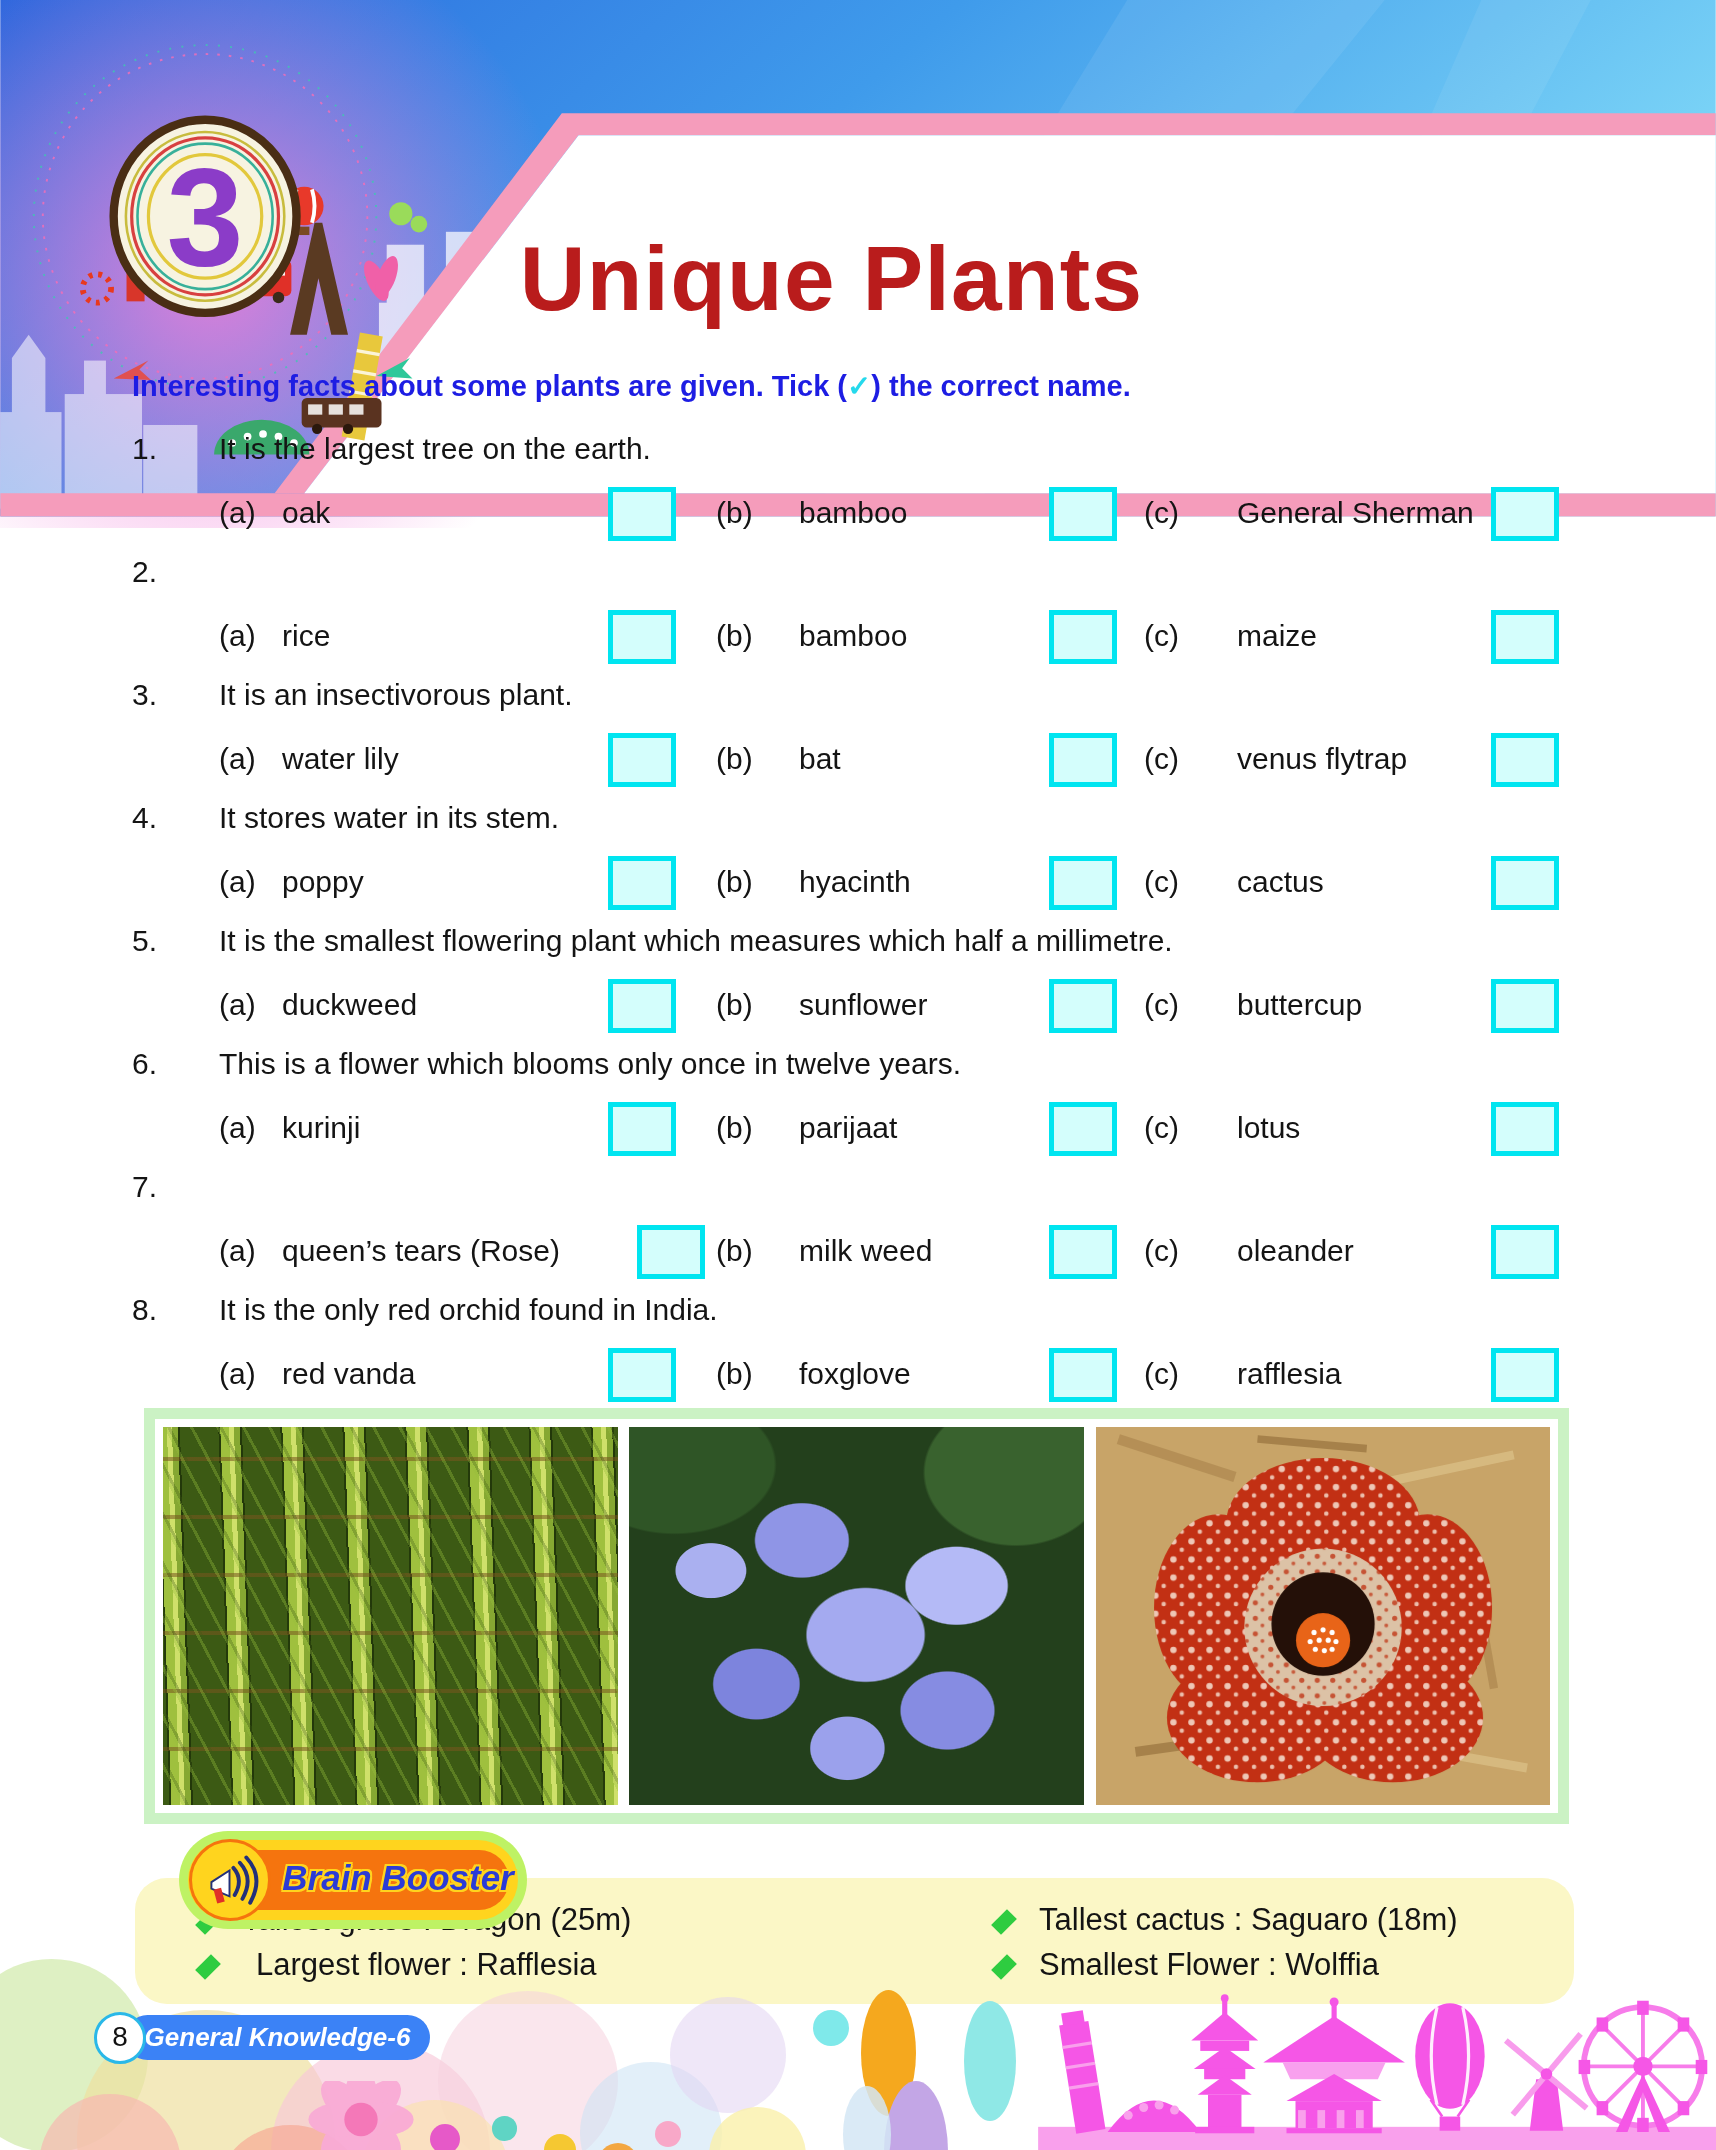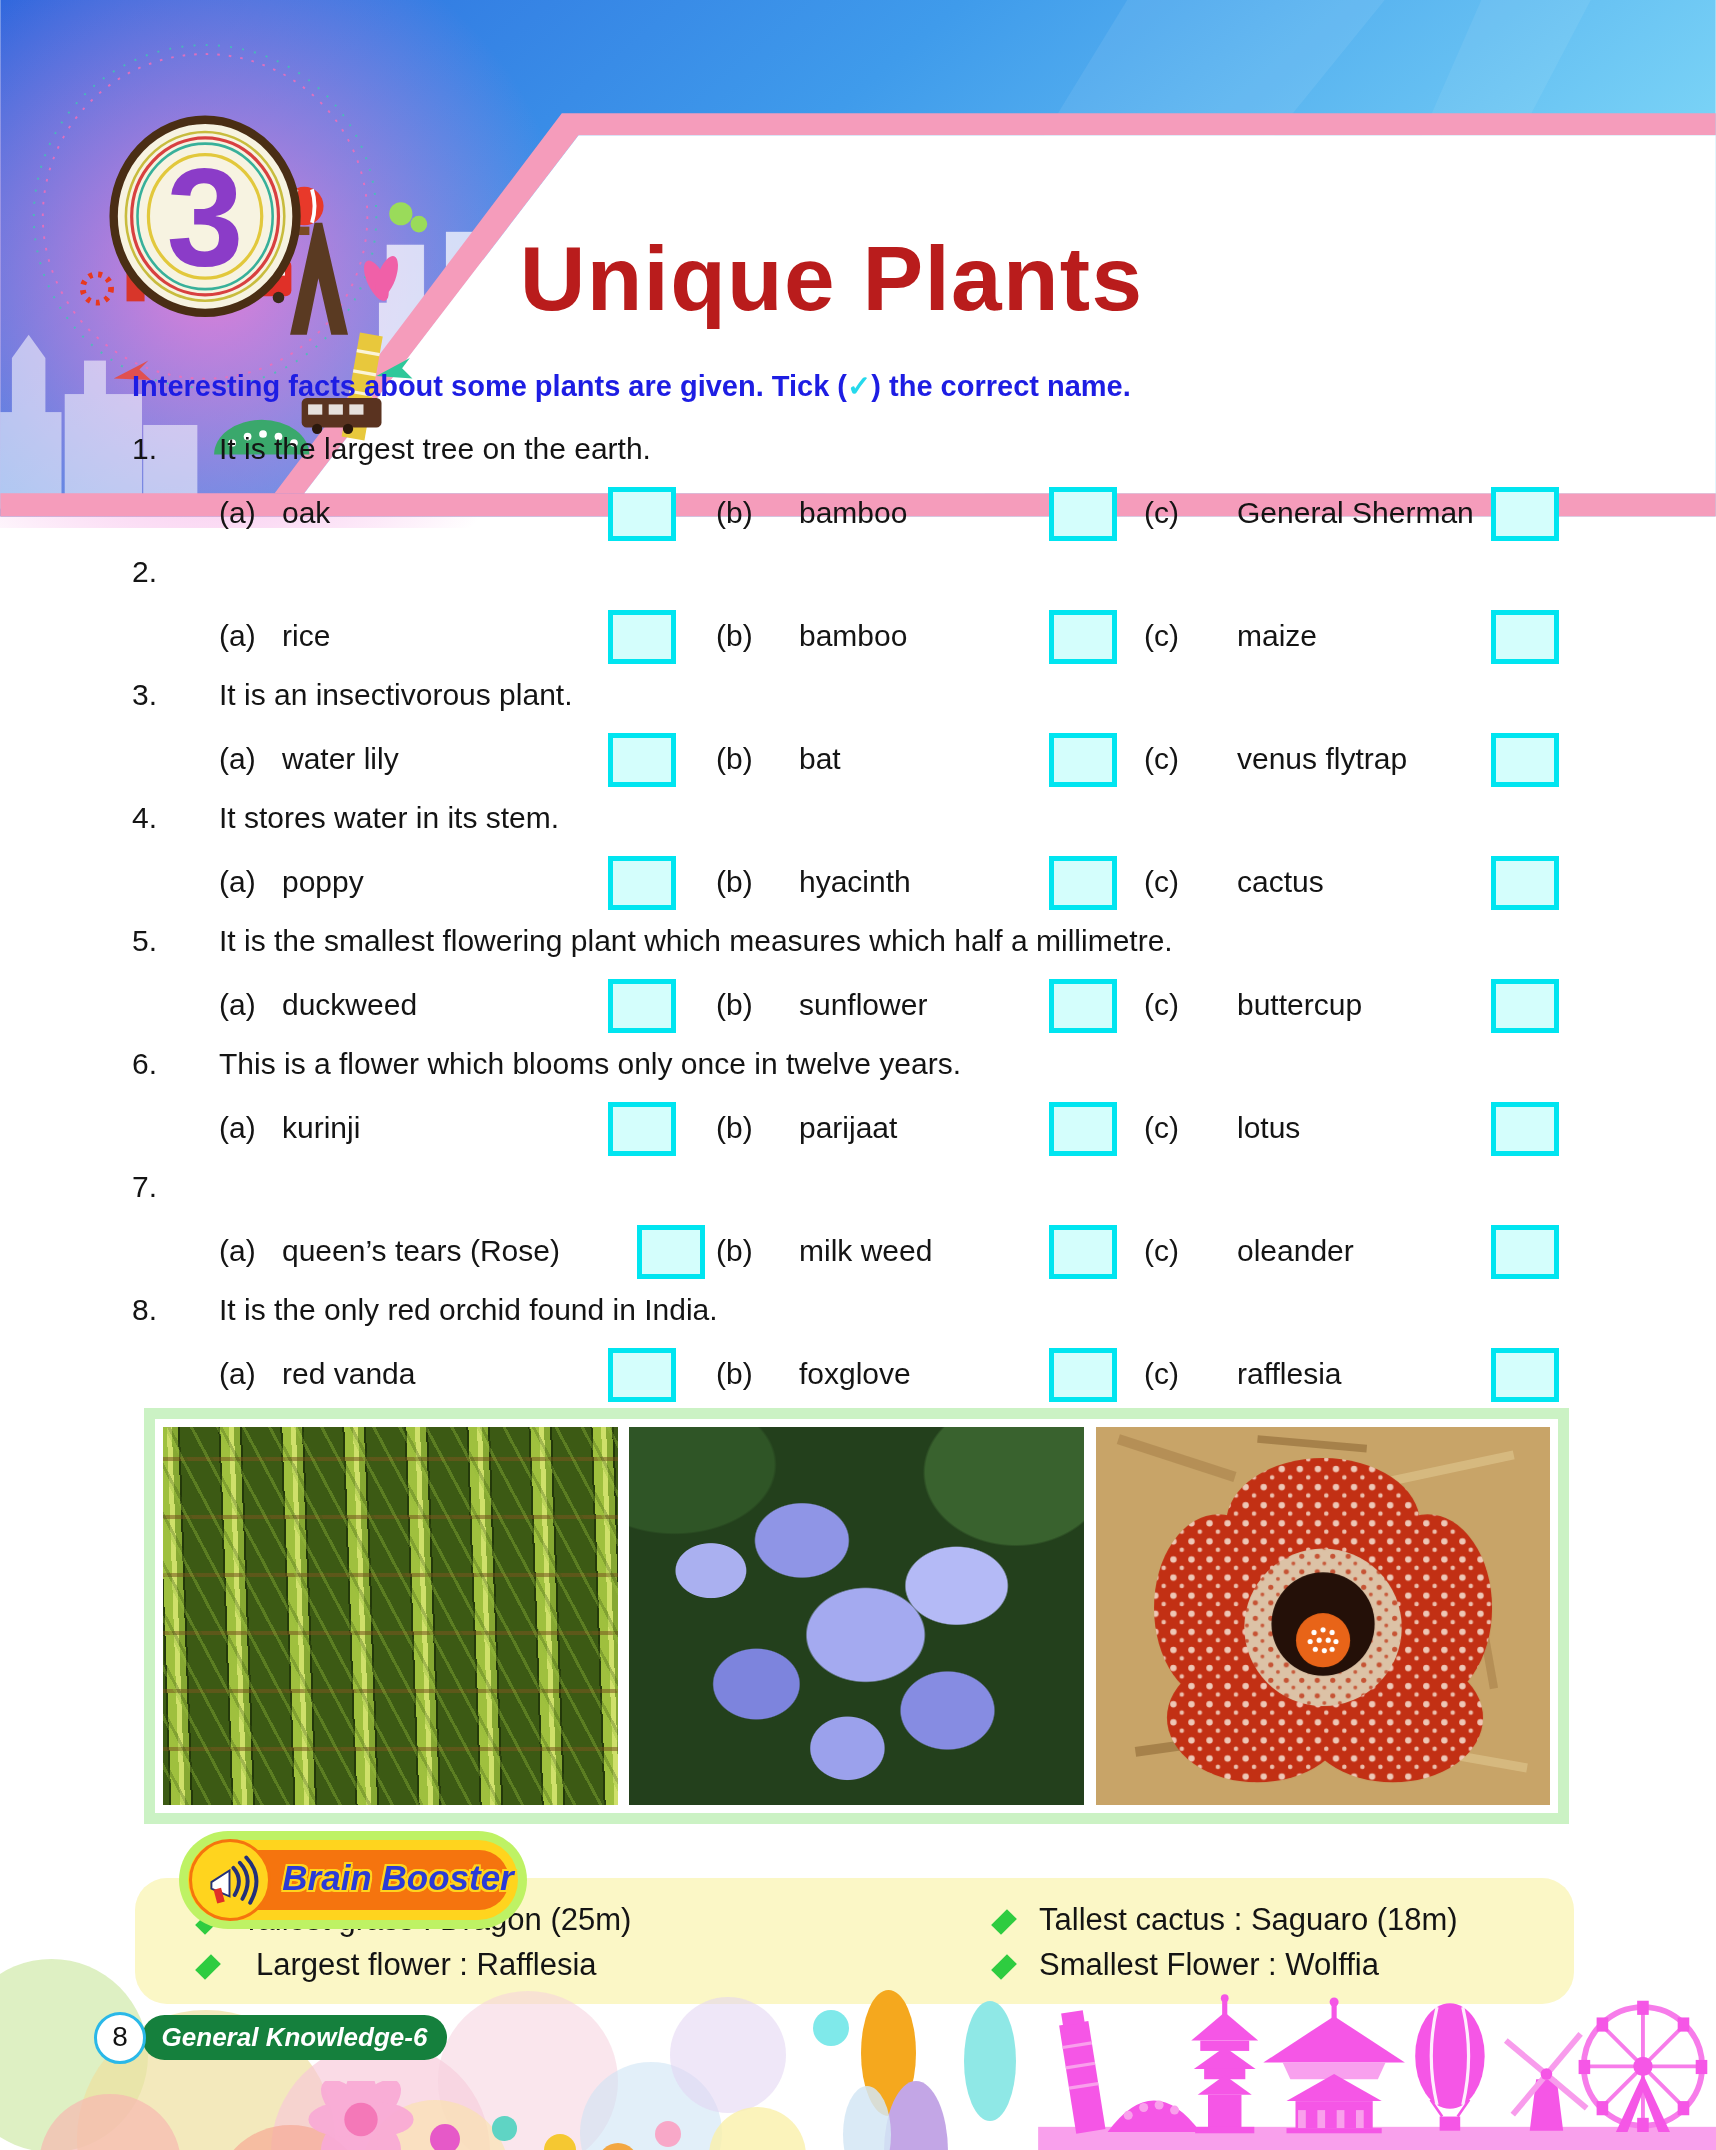--- a/index.html
+++ b/index.html
@@ -51,21 +51,21 @@
   #bb-badge .band{position:absolute;left:9px;top:9px;right:9px;bottom:9px;background:#ffd41e;border-radius:43px;}
   #bb-badge .core{position:absolute;left:18px;top:19.3px;right:18px;bottom:19.3px;background:#f5740e;border-radius:32px;}
   #bb-badge .circ{position:absolute;left:10.3px;top:7.7px;width:82px;height:82px;background:#ffd41e;
      border:3.9px solid #f5740e;border-radius:50%;box-sizing:border-box;}
   #bb-title{position:absolute;left:103px;top:27px;width:232px;text-align:center;font-size:35px;font-weight:800;
      font-style:italic;color:#2b3bd6;
      text-shadow:1.9px 0 0 #ffd41e,-1.9px 0 0 #ffd41e,0 1.9px 0 #ffd41e,0 -1.9px 0 #ffd41e,1.9px 1.9px 0 #ffd41e,-1.9px -1.9px 0 #ffd41e,1.9px -1.9px 0 #ffd41e,-1.9px 1.9px 0 #ffd41e;}
   
   #page-num{position:absolute;left:94px;top:2012px;width:52px;height:52px;box-sizing:border-box;background:#fff;
     border:3.9px solid #2ab8e8;border-radius:50%;text-align:center;line-height:44px;font-size:28px;color:#111;z-index:6;}
-  #book-ribbon{position:absolute;left:142px;top:2015px;width:305px;height:45px;background:#15803d;border-radius:23px;
+  #book-ribbon{position:absolute;left:125px;top:2015px;width:305px;height:45px;background:#3b82f6;border-radius:23px;
     text-align:center;line-height:45px;color:#fff;font-size:26px;font-weight:bold;font-style:italic;z-index:5;}
   
   .deco{position:absolute;border-radius:50%;}
   #skyline-svg{position:absolute;left:1031px;top:1984px;}
   #flower-svg{position:absolute;left:271px;top:2081px;}
 </style>
 </head>
 <body>
 
 <div id="page">

